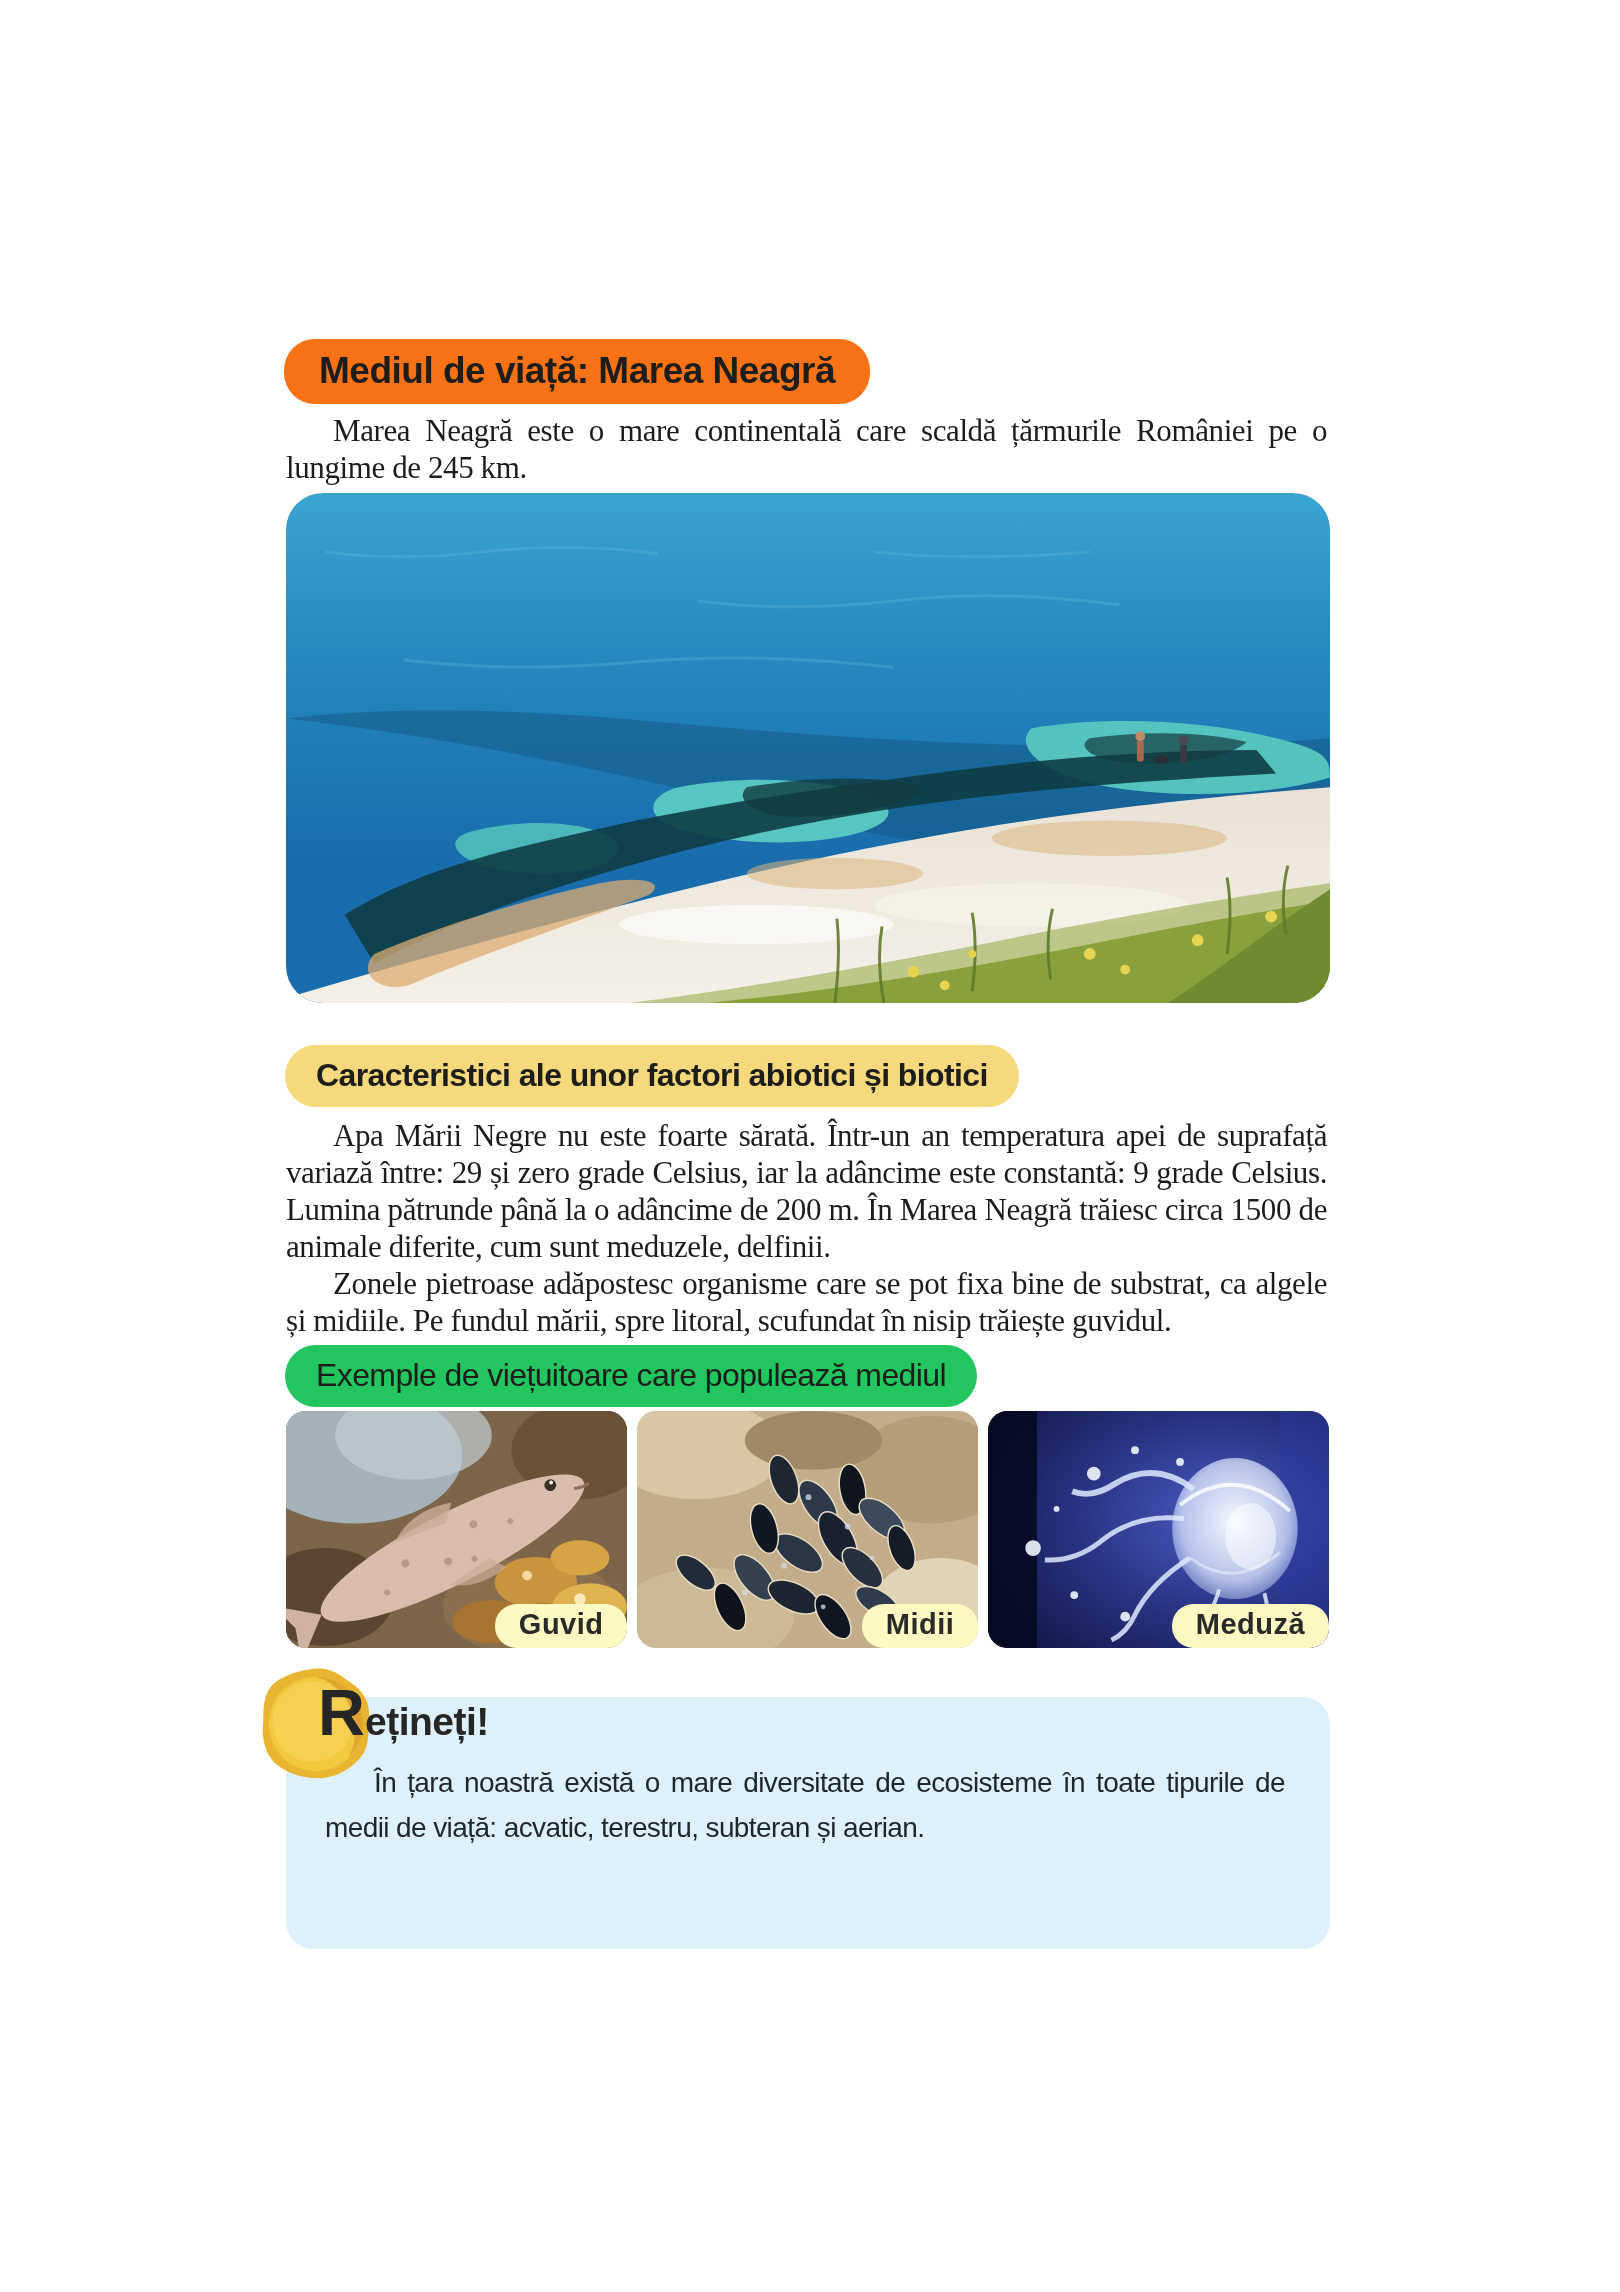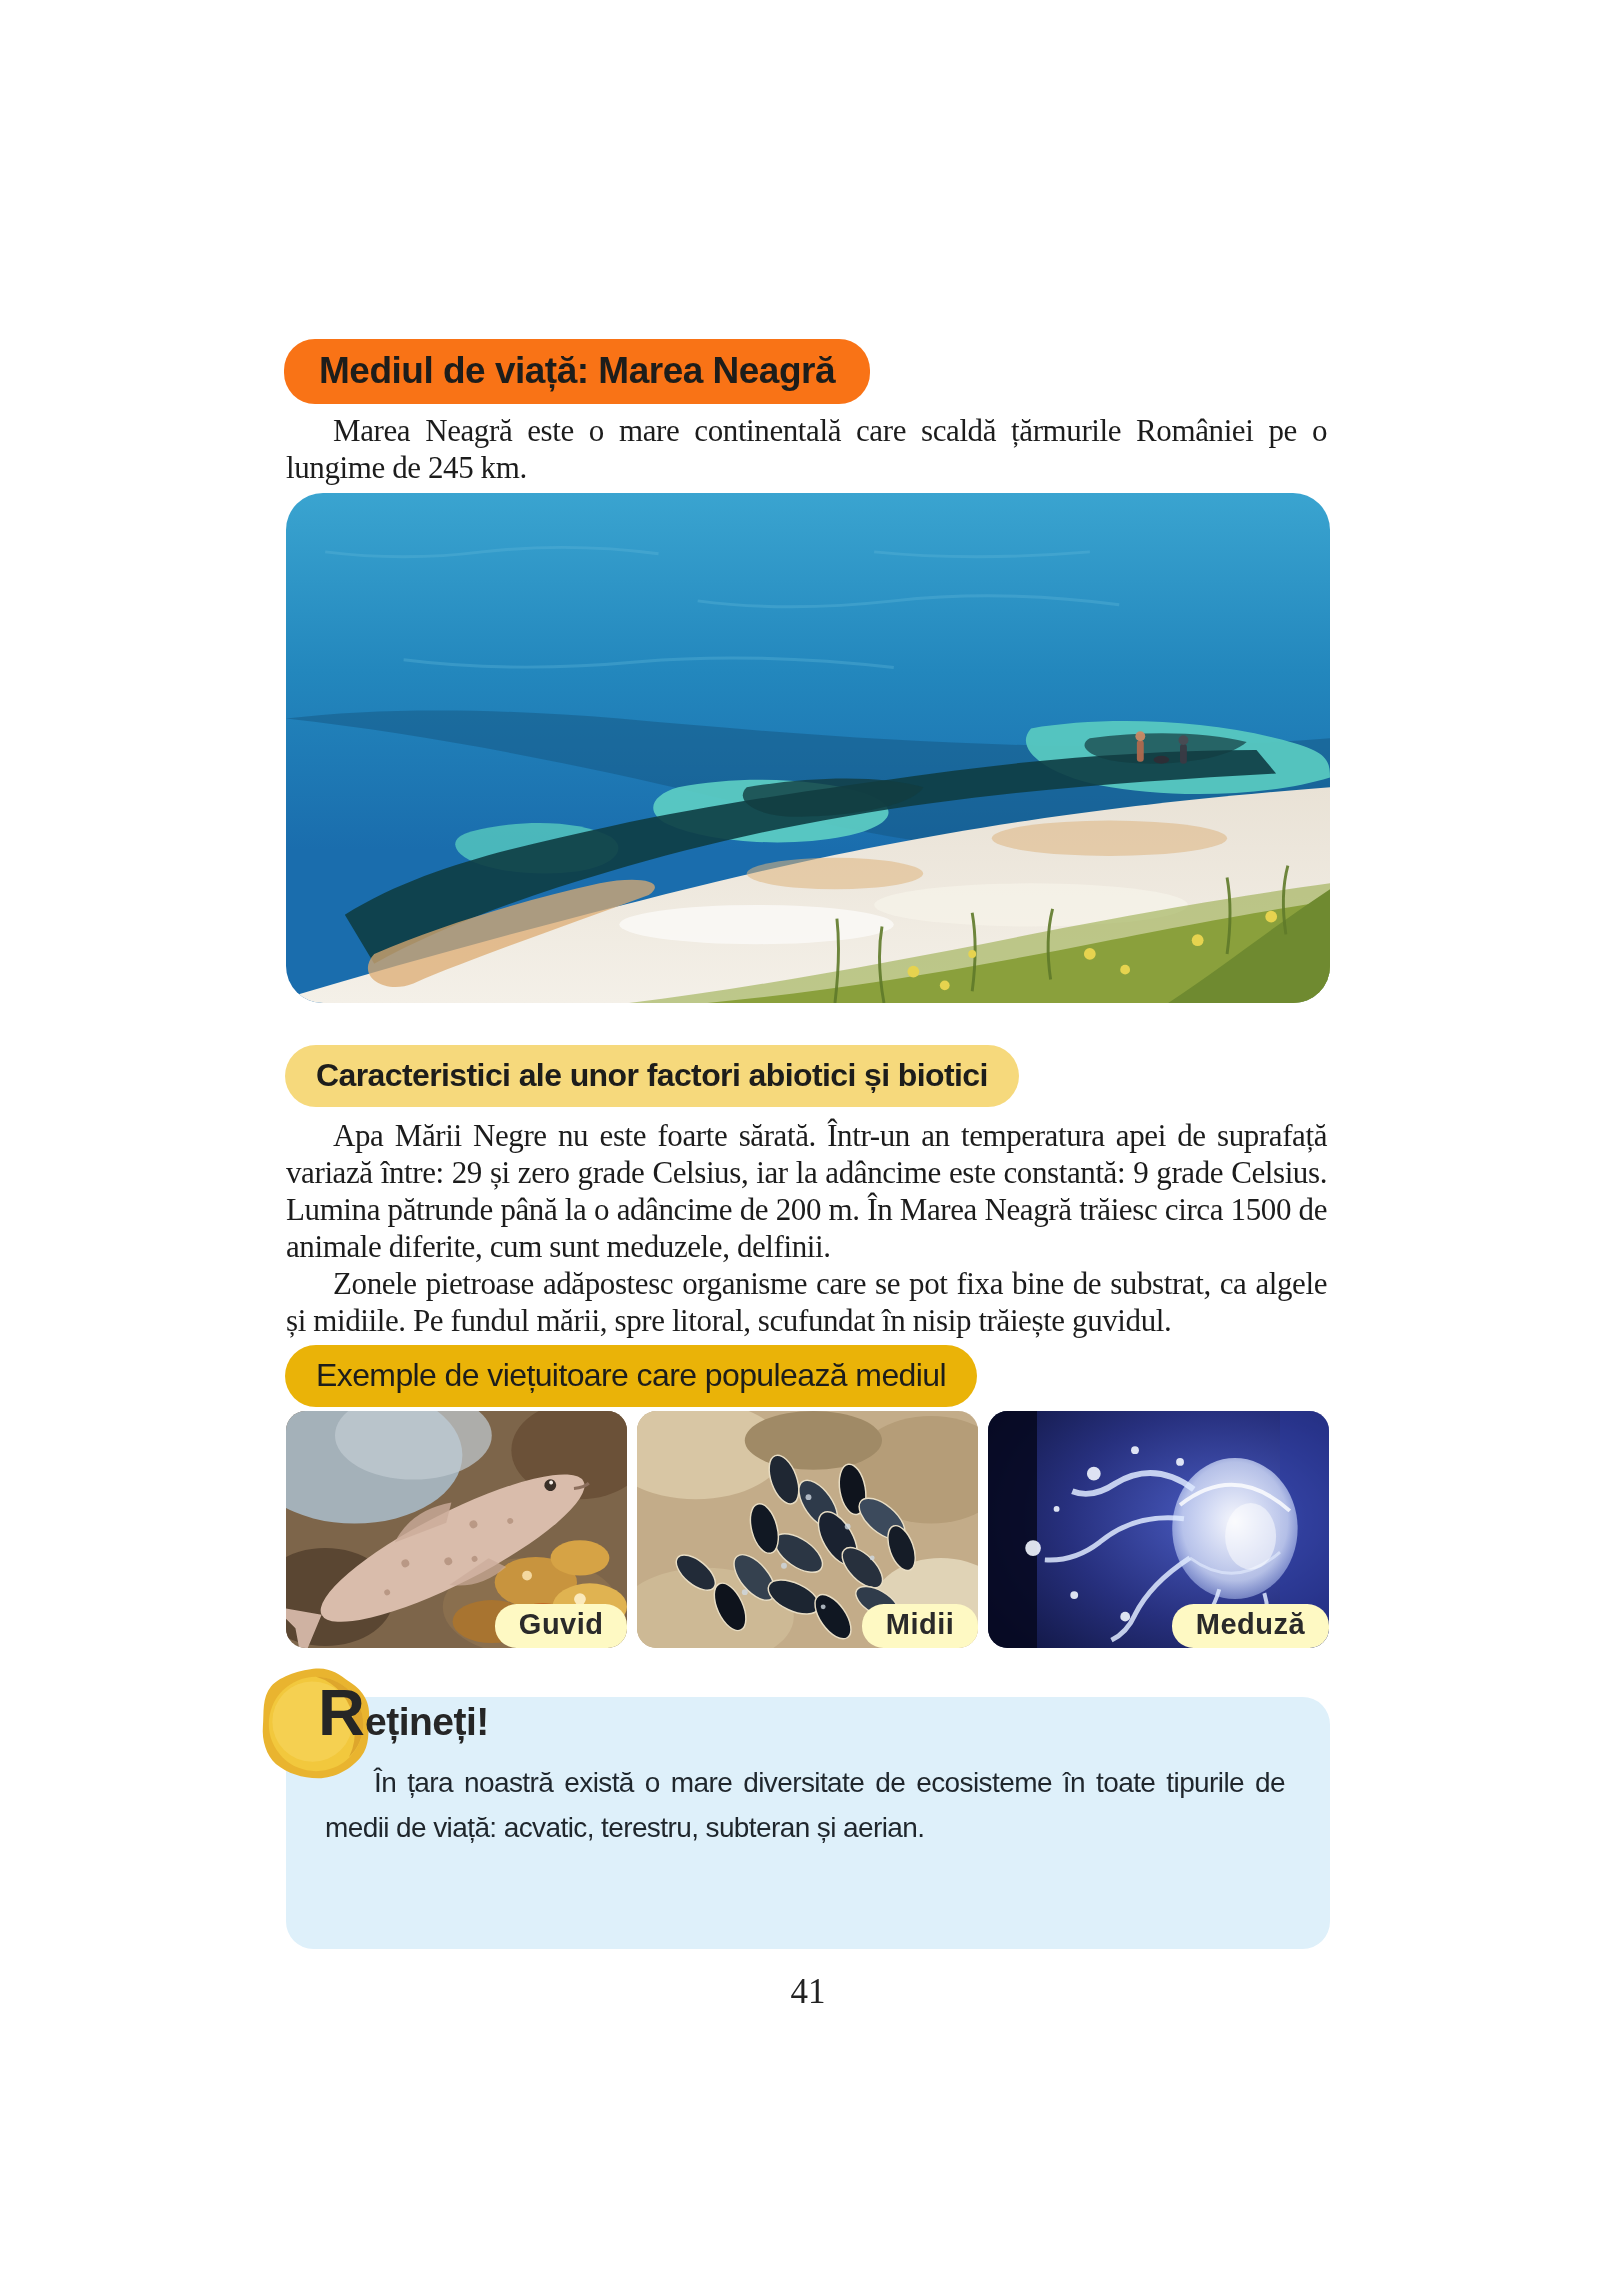--- a/index.html
+++ b/index.html
@@ -15,21 +15,21 @@
   }
   .badge-green{
     left:284px;top:339px;background:#f97316;border-radius:31px;
     padding:10.8px 35px 12.7px 35px;font-size:37px;font-weight:700;letter-spacing:-0.5px;
   }
   .badge-yellow{
     left:285px;top:1045px;background:#f6d97c;border-radius:31px;
     padding:11.8px 31px 13.7px 31px;font-size:32px;font-weight:700;letter-spacing:-0.6px;
   }
   .badge-gray{
-    left:285px;top:1345px;background:#eab308;border-radius:31px;
+    left:285px;top:1345px;background:#22c55e;border-radius:31px;
     padding:11.8px 31px 13.7px 31px;font-size:32px;font-weight:400;letter-spacing:-0.6px;
   }
   
   .bodytext{
     position:absolute;left:286px;width:1041px;margin:0;
     font-size:31px;line-height:37px;text-align:justify;letter-spacing:-0.4px;
   }
   .bodytext p{margin:0;text-indent:47px;}
   .intro{top:412px;}
   .factors-text{top:1117px;}
@@ -301,16 +301,15 @@
       <path d="M50,3 C62,2 70,8 78,14 C88,20 96,30 95,44 C94,56 96,68 88,78 C80,88 66,96 52,96 C38,96 26,92 16,84 C8,77 4,64 5,52 C6,40 4,28 12,18 C20,9 38,4 50,3 Z" fill="#e9b42f"></path>
       <circle cx="50" cy="50" r="40" fill="#f2c83d"></circle>
       <path d="M50,10 a40,40 0 0 1 40,40 a40,40 0 0 1 -12,28 a44,44 0 0 0 4,-28 a44,44 0 0 0 -32,-40 Z" fill="#d89e28" opacity="0.8"></path>
       <circle cx="47" cy="48" r="34" fill="#f6d35a" opacity="0.7"></circle>
     </svg>
   </div>
   <div class="note-title">
     <span class="big-r">R</span><span class="rest">ețineți!</span>
   </div>
 
-  <div class="page-number">41</div>
 
 </div>
 
 
 </body></html>

